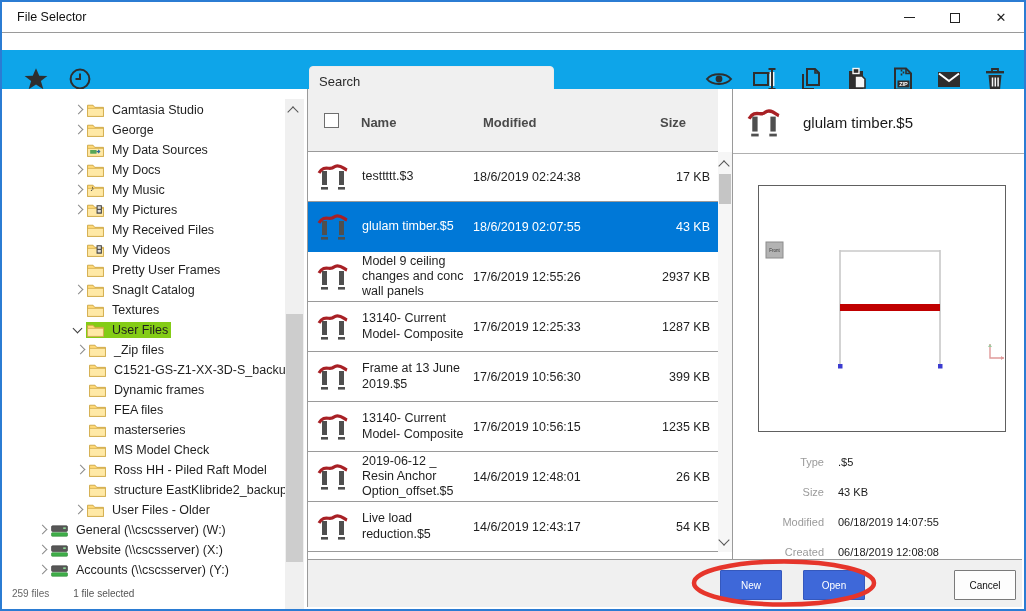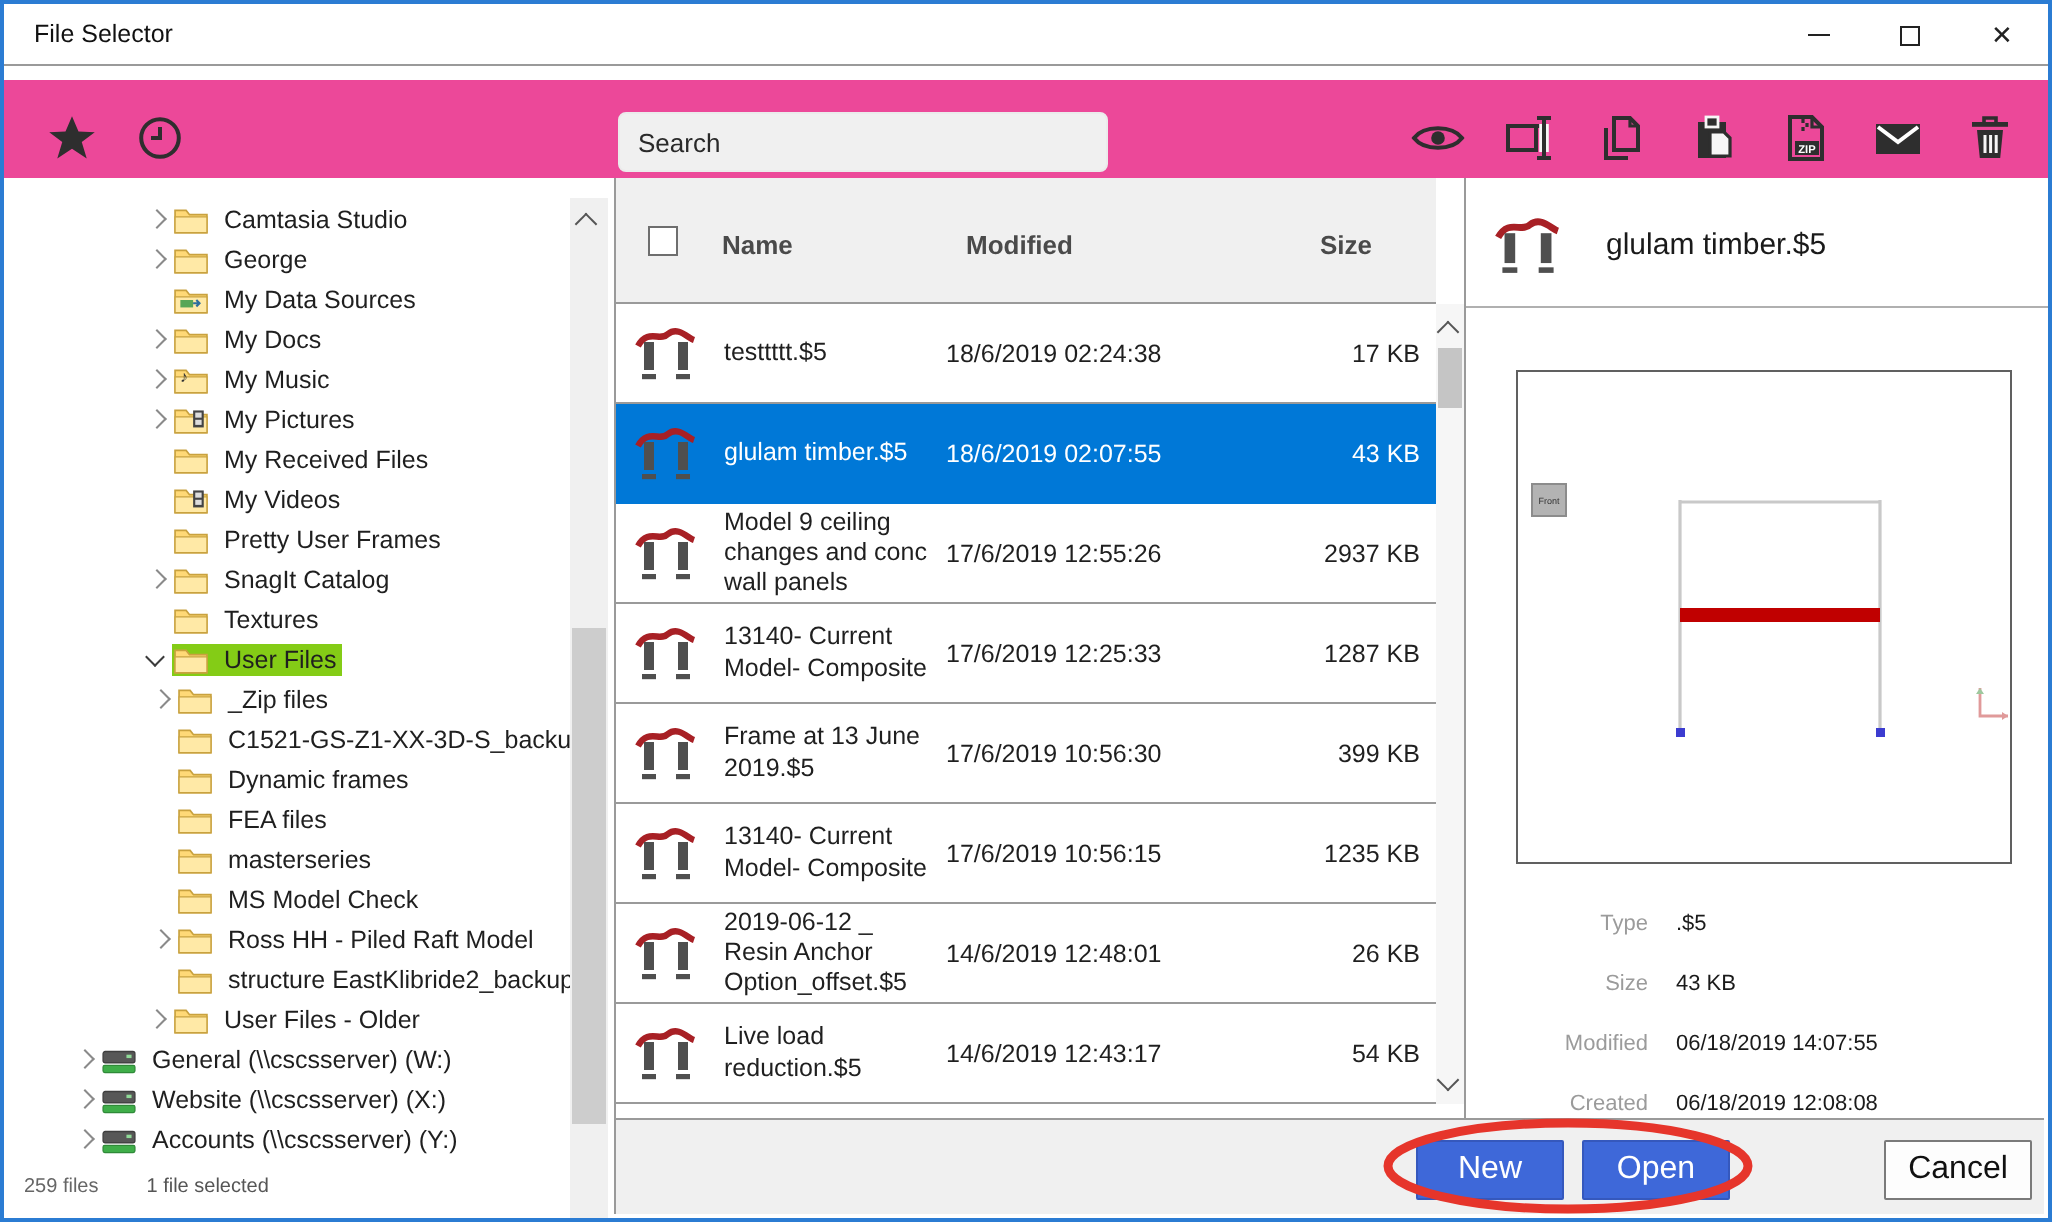--- a/index.html
+++ b/index.html
@@ -11,21 +11,21 @@
   .titlebar { position:absolute; left:0; top:0; right:0; height:31px; background:#ffffff;
               border-bottom:1px solid #9a9a9a; }
   .title-text { position:absolute; left:15px; top:8px; font-size:12.5px; color:#111; }
   .win-controls { position:absolute; right:0; top:0; height:31px; display:flex; }
   .win-btn { width:46px; height:31px; display:flex; align-items:center; justify-content:center; }
   .glyph-min { width:11px; height:1px; background:#222; }
   .glyph-max { width:10px; height:10px; border:1px solid #222; }
   .glyph-close { font-size:13px; color:#222; line-height:1; }
 
   
-  .toolbar { position:absolute; left:0; top:38px; right:0; height:56px; background:#ec4899;
+  .toolbar { position:absolute; left:0; top:48px; right:0; height:56px; background:#0ea5e9;
              border-bottom:1px solid #b5b5b5; }
   .tb-btn { position:absolute; top:13px; width:32px; height:32px; display:flex; align-items:center;
             justify-content:center; }
   .search-box { position:absolute; left:307px; top:16px; width:245px; height:30px; background:#f0f0f0;
                 border:1px solid #ebebeb; border-radius:4px; font-size:13px; color:#2a2a2a;
                 padding:0 0 0 9px; display:flex; align-items:center; }
 
   
   .tree-panel { position:absolute; left:0; top:87px; width:305px; bottom:2px; background:#fff; }
   .v-div-1 { position:absolute; left:305px; top:87px; bottom:2px; width:1px; background:#9a9a9a; }
@@ -88,21 +88,21 @@
   .pv-title { position:absolute; left:70px; top:25px; font-size:15px; color:#1a1a1a; }
   .pv-box { position:absolute; left:25px; top:96px; width:248px; height:247px; border:1px solid #606060; }
   .pv-meta { position:absolute; left:0; top:358px; right:0; }
   .meta-row { height:30px; display:flex; align-items:center; font-size:11px; }
   .meta-label { flex:0 0 91px; text-align:right; color:#9b9b9b; }
   .meta-value { margin-left:14px; color:#1a1a1a; }
 
   
   .footer { position:absolute; left:306px; right:2px; bottom:2px; height:48px; background:#f0f0f0;
             border-top:1px solid #9a9a9a; }
-  .btn { position:absolute; top:10px; width:74px; height:30px; font-size:16px; display:flex;
+  .btn { position:absolute; top:10px; width:62px; height:30px; font-size:10px; display:flex;
          align-items:center; justify-content:center; border-radius:1px; }
   .btn-blue { background:#3e68d9; color:#fff; border:1px solid #3558bd; }
   .btn-new { right:240px; }
   .btn-open { right:157px; }
   .btn-cancel { right:6px; background:#fdfdfd; color:#111; border:1px solid #7a7a7a; }
   .annotation { position:absolute; right:140px; bottom:0px; width:194px; height:48px; pointer-events:none; }
 
   svg { overflow:visible; }
 </style>
 </head>
@@ -514,21 +514,21 @@
       <span class="hdr-size">Size</span>
     </div>
 
     <div class="rows">
       <div class="file-row">
         <span class="row-ico">
             <svg width="30" height="28" viewBox="0 0 30 28">
               <use href="#frame-icon"></use>
             </svg>
           </span>
-        <span class="row-name">testtttt.$5</span>
+        <span class="row-name">testtttt.$3</span>
         <span class="row-mod">18/6/2019 02:24:38</span>
         <span class="row-size">17 KB</span>
       </div>
       <div class="file-row selected">
         <span class="row-ico">
             <svg width="30" height="28" viewBox="0 0 30 28">
               <use href="#frame-icon"></use>
             </svg>
           </span>
         <span class="row-name">glulam timber.$5</span>

